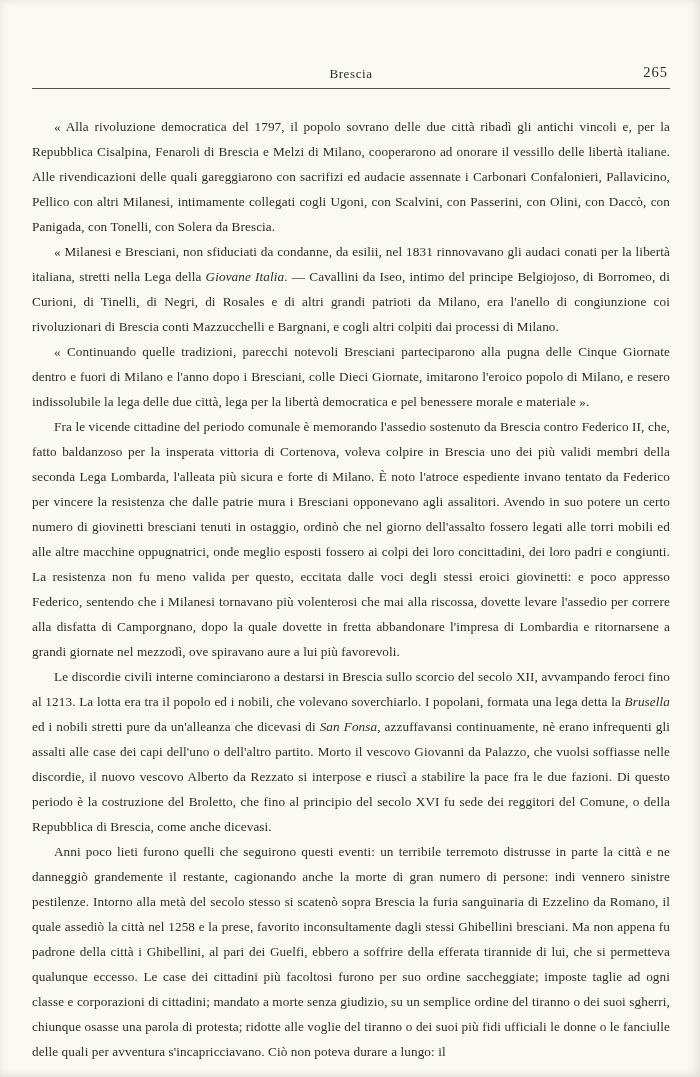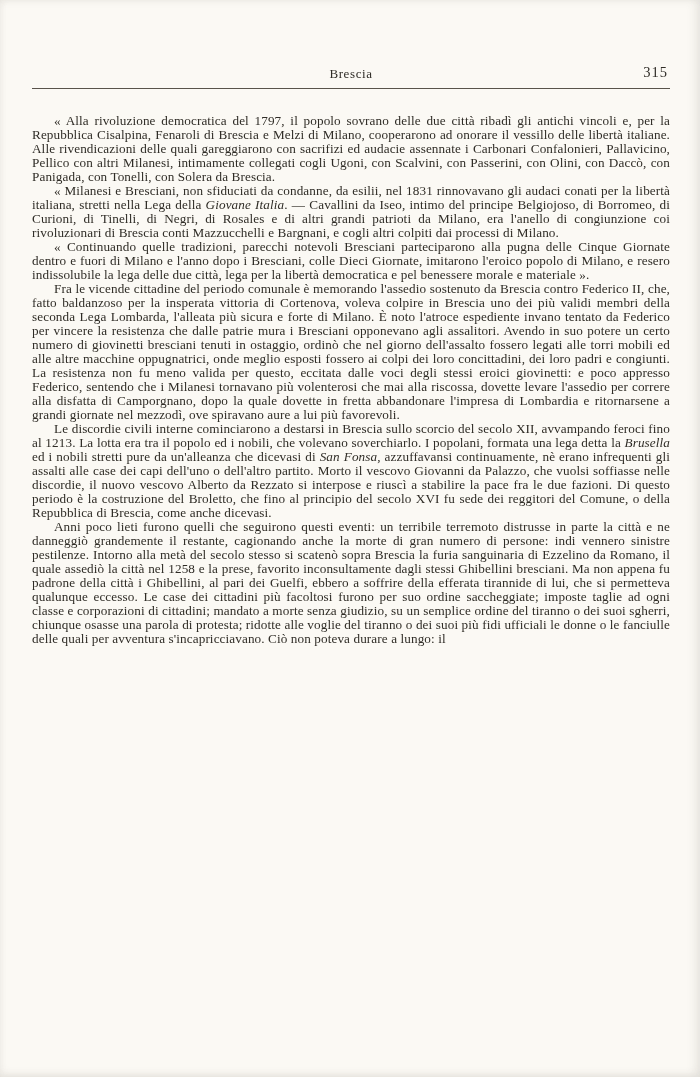--- a/index.html
+++ b/index.html
@@ -50,38 +50,38 @@
     right: 30px;
     height: 0;
     border-top: 1px solid #59534b;
   }
   .page-body {
     position: absolute;
     top: 114px;
     left: 32px;
     right: 30px;
     font-size: 13.2px;
-    line-height: 14px;
+    line-height: 25px;
     text-align: justify;
     letter-spacing: 0.1px;
   }
   .para {
     margin: 0;
     text-indent: 22px;
   }
   .para em {
   }
 </style>
 </head>
 <body>
 
 <div class="page">
   <div class="page-header">
     <div class="running-title">Brescia</div>
-    <div class="page-number">315</div>
+    <div class="page-number">265</div>
   </div>
   <div class="header-rule"></div>
   <div class="page-body">
       <p class="para"><span>« Alla rivoluzione democratica del 1797, il popolo sovrano delle due città ribadì gli antichi vincoli e, per la Repubblica Cisalpina, Fenaroli di Brescia e Melzi di Milano, cooperarono ad onorare il vessillo delle libertà italiane. Alle rivendicazioni delle quali gareggiarono con sacrifizi ed audacie assennate i Carbonari Confalonieri, Pallavicino, Pellico con altri Milanesi, intimamente collegati cogli Ugoni, con Scalvini, con Passerini, con Olini, con Daccò, con Panigada, con Tonelli, con Solera da Brescia.</span></p>
       <p class="para"><span>« Milanesi e Bresciani, non sfiduciati da condanne, da esilii, nel 1831 rinnovavano gli audaci conati per la libertà italiana, stretti nella Lega della </span><em>Giovane Italia</em><span>. — Cavallini da Iseo, intimo del principe Belgiojoso, di Borromeo, di Curioni, di Tinelli, di Negri, di Rosales e di altri grandi patrioti da Milano, era l'anello di congiunzione coi rivoluzionari di Brescia conti Mazzucchelli e Bargnani, e cogli altri colpiti dai processi di Milano.</span></p>
       <p class="para"><span>« Continuando quelle tradizioni, parecchi notevoli Bresciani parteciparono alla pugna delle Cinque Giornate dentro e fuori di Milano e l'anno dopo i Bresciani, colle Dieci Giornate, imitarono l'eroico popolo di Milano, e resero indissolubile la lega delle due città, lega per la libertà democratica e pel benessere morale e materiale ».</span></p>
       <p class="para"><span>Fra le vicende cittadine del periodo comunale è memorando l'assedio sostenuto da Brescia contro Federico II, che, fatto baldanzoso per la insperata vittoria di Cortenova, voleva colpire in Brescia uno dei più validi membri della seconda Lega Lombarda, l'alleata più sicura e forte di Milano. È noto l'atroce espediente invano tentato da Federico per vincere la resistenza che dalle patrie mura i Bresciani opponevano agli assalitori. Avendo in suo potere un certo numero di giovinetti bresciani tenuti in ostaggio, ordinò che nel giorno dell'assalto fossero legati alle torri mobili ed alle altre macchine oppugnatrici, onde meglio esposti fossero ai colpi dei loro concittadini, dei loro padri e congiunti. La resistenza non fu meno valida per questo, eccitata dalle voci degli stessi eroici giovinetti: e poco appresso Federico, sentendo che i Milanesi tornavano più volenterosi che mai alla riscossa, dovette levare l'assedio per correre alla disfatta di Camporgnano, dopo la quale dovette in fretta abbandonare l'impresa di Lombardia e ritornarsene a grandi giornate nel mezzodì, ove spiravano aure a lui più favorevoli.</span></p>
       <p class="para"><span>Le discordie civili interne cominciarono a destarsi in Brescia sullo scorcio del secolo XII, avvampando feroci fino al 1213. La lotta era tra il popolo ed i nobili, che volevano soverchiarlo. I popolani, formata una lega detta la </span><em>Brusella</em><span> ed i nobili stretti pure da un'alleanza che dicevasi di </span><em>San Fonsa</em><span>, azzuffavansi continuamente, nè erano infrequenti gli assalti alle case dei capi dell'uno o dell'altro partito. Morto il vescovo Giovanni da Palazzo, che vuolsi soffiasse nelle discordie, il nuovo vescovo Alberto da Rezzato si interpose e riuscì a stabilire la pace fra le due fazioni. Di questo periodo è la costruzione del Broletto, che fino al principio del secolo XVI fu sede dei reggitori del Comune, o della Repubblica di Brescia, come anche dicevasi.</span></p>
       <p class="para"><span>Anni poco lieti furono quelli che seguirono questi eventi: un terribile terremoto distrusse in parte la città e ne danneggiò grandemente il restante, cagionando anche la morte di gran numero di persone: indi vennero sinistre pestilenze. Intorno alla metà del secolo stesso si scatenò sopra Brescia la furia sanguinaria di Ezzelino da Romano, il quale assediò la città nel 1258 e la prese, favorito inconsultamente dagli stessi Ghibellini bresciani. Ma non appena fu padrone della città i Ghibellini, al pari dei Guelfi, ebbero a soffrire della efferata tirannide di lui, che si permetteva qualunque eccesso. Le case dei cittadini più facoltosi furono per suo ordine saccheggiate; imposte taglie ad ogni classe e corporazioni di cittadini; mandato a morte senza giudizio, su un semplice ordine del tiranno o dei suoi sgherri, chiunque osasse una parola di protesta; ridotte alle voglie del tiranno o dei suoi più fidi ufficiali le donne o le fanciulle delle quali per avventura s'incapricciavano. Ciò non poteva durare a lungo: il</span></p>
     </div>

